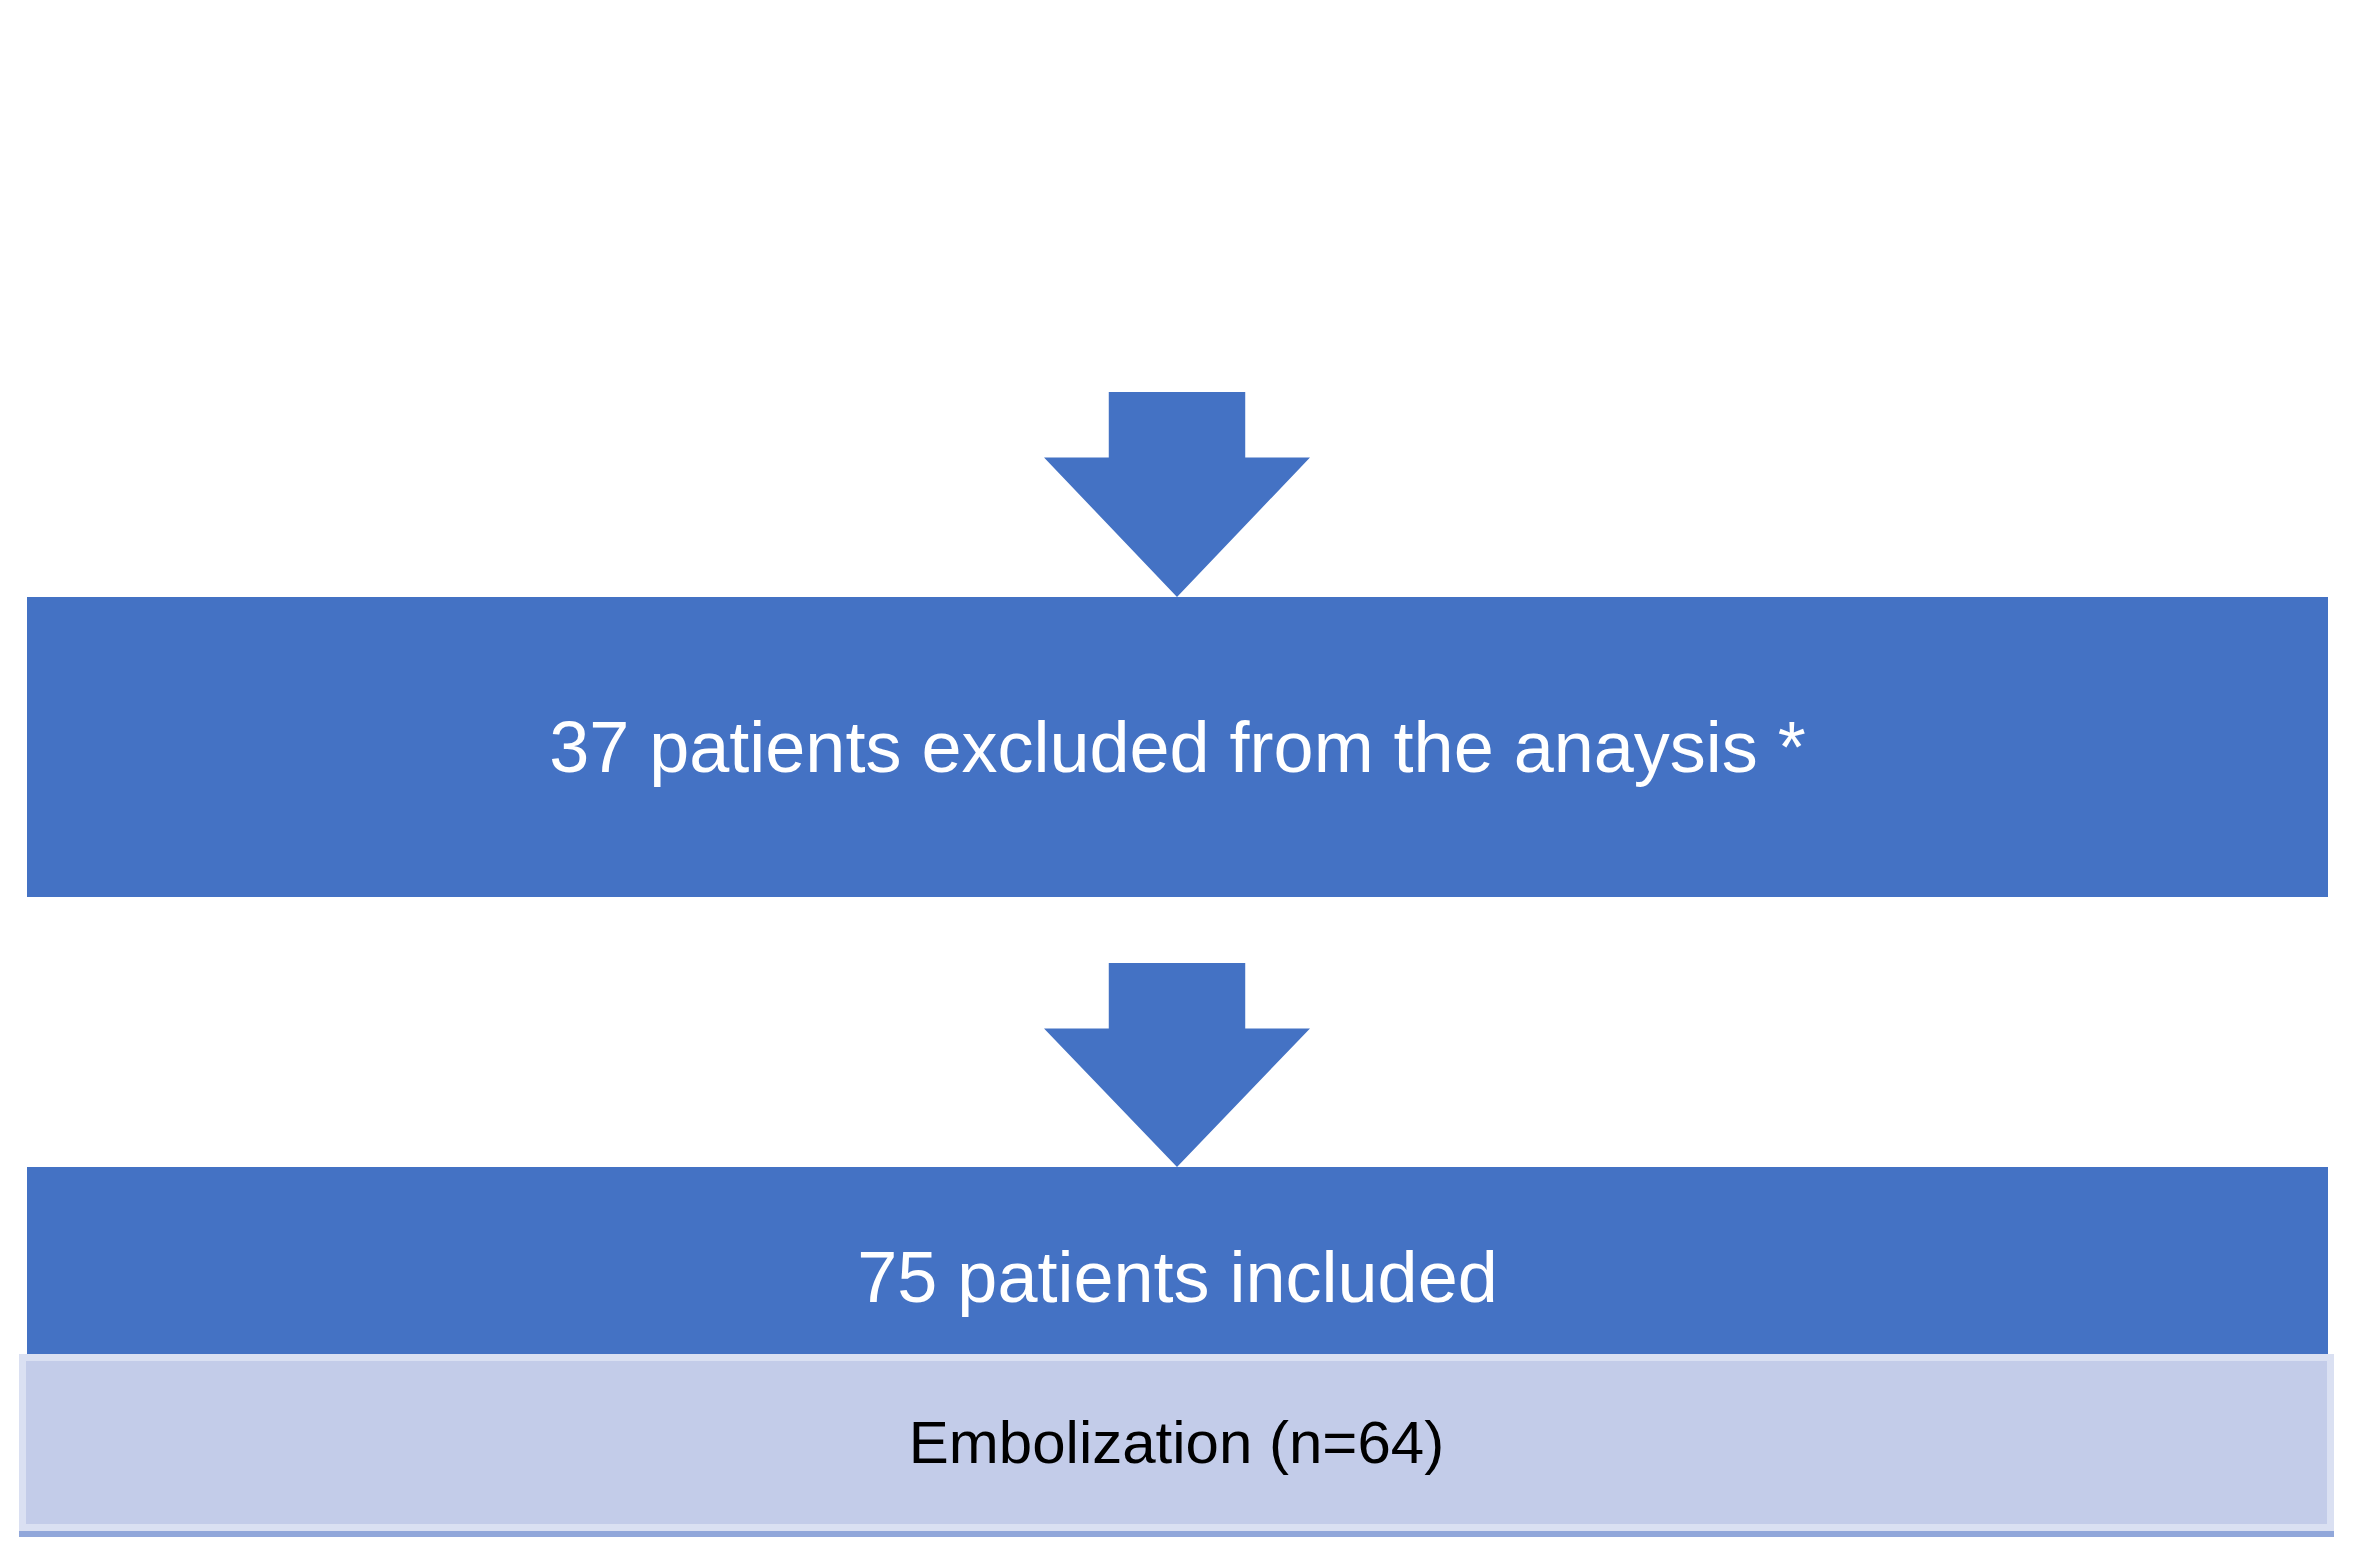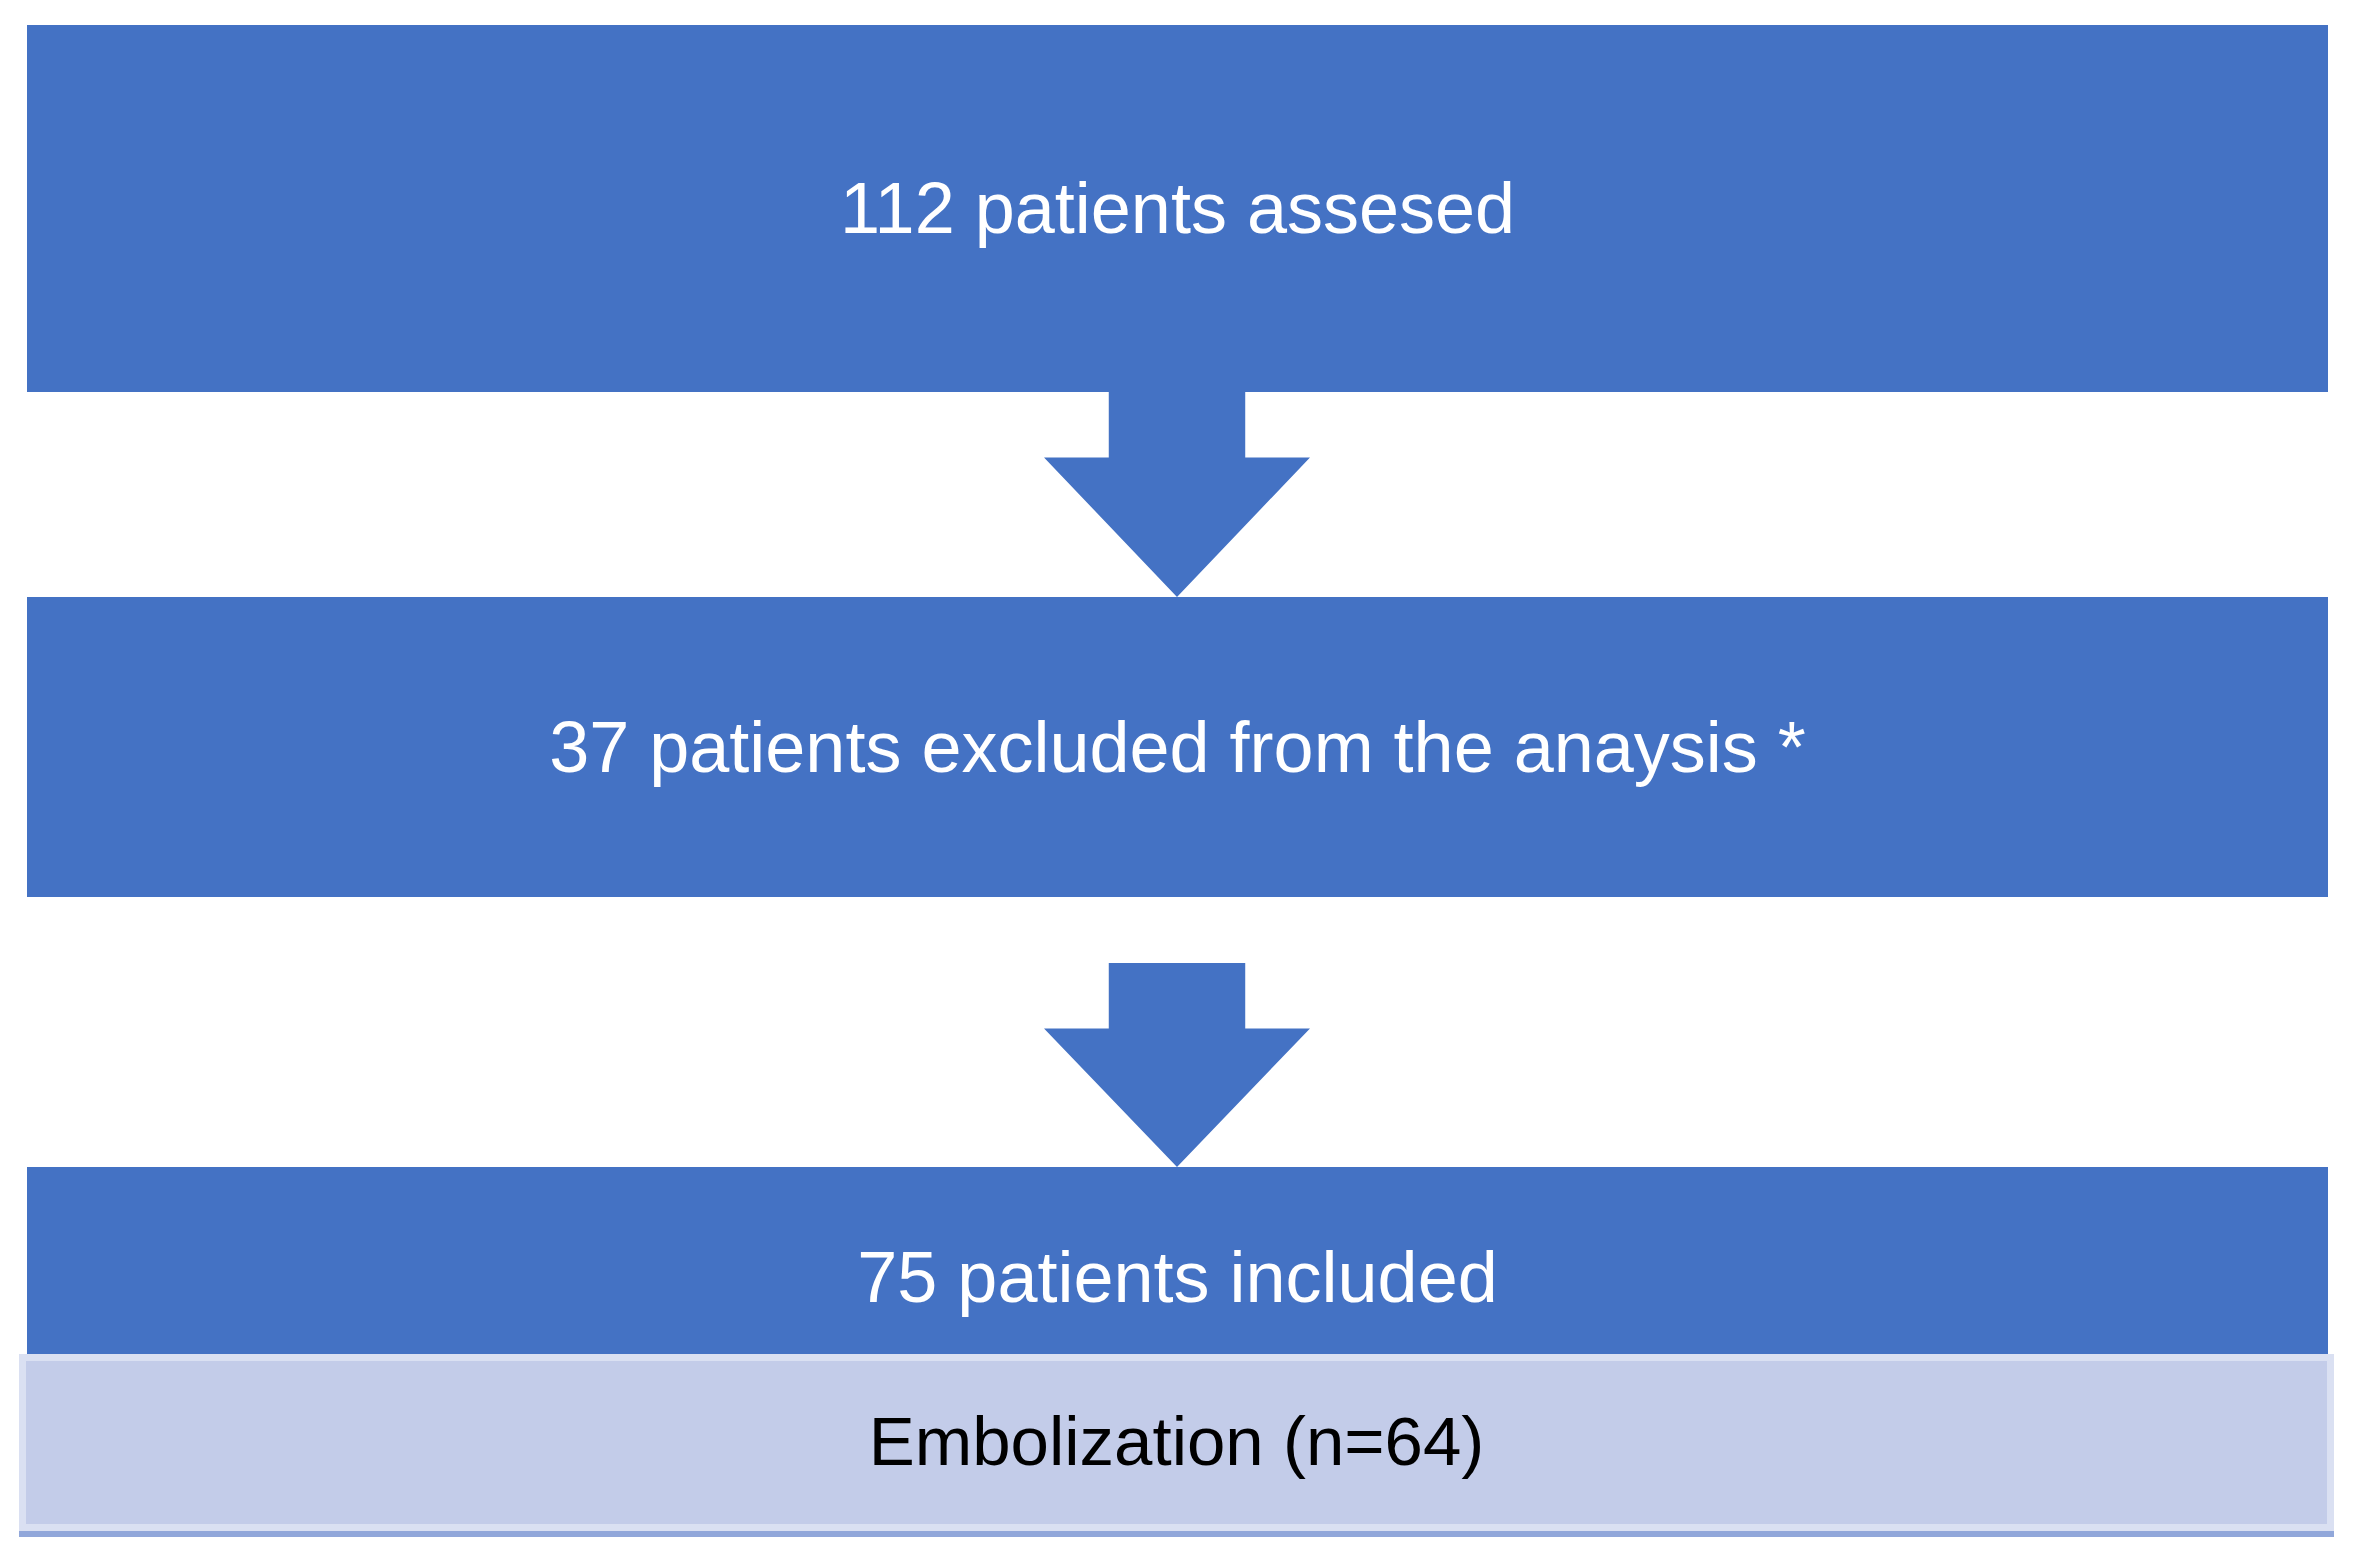--- a/index.html
+++ b/index.html
@@ -65,40 +65,37 @@
     flex:1 1 0;
     height:177px;
     box-sizing:border-box;
     background:var(--branch-fill);
     border:7px solid var(--branch-border);
     color:var(--branch-text);
     display:flex;
     align-items:center;
     justify-content:center;
     text-align:center;
-    font-size:69px;
+    font-size:60px;
     line-height:1.2;
   }
   .branch-shadow-bar{
     position:absolute;
     left:0;
     bottom:0;
     width:100%;
     height:6px;
     background:var(--branch-shadow);
   }
 </style>
 </head>
 <body>
 
 <div class="canvas">
 
-  <div class="node node1">
-    <span>112 patients assesed</span>
-  </div>
 
   <svg class="arrow arrow1" viewBox="0 0 308 238" preserveAspectRatio="none" aria-hidden="true">
     <polygon points="75,0 233,0 233,76 308,76 154,238 0,76 75,76"></polygon>
   </svg>
 
   <div class="node node2">
     <span>37 patients excluded from the anaysis *</span>
   </div>
 
   <svg class="arrow arrow2" viewBox="0 0 308 237" preserveAspectRatio="none" aria-hidden="true">

